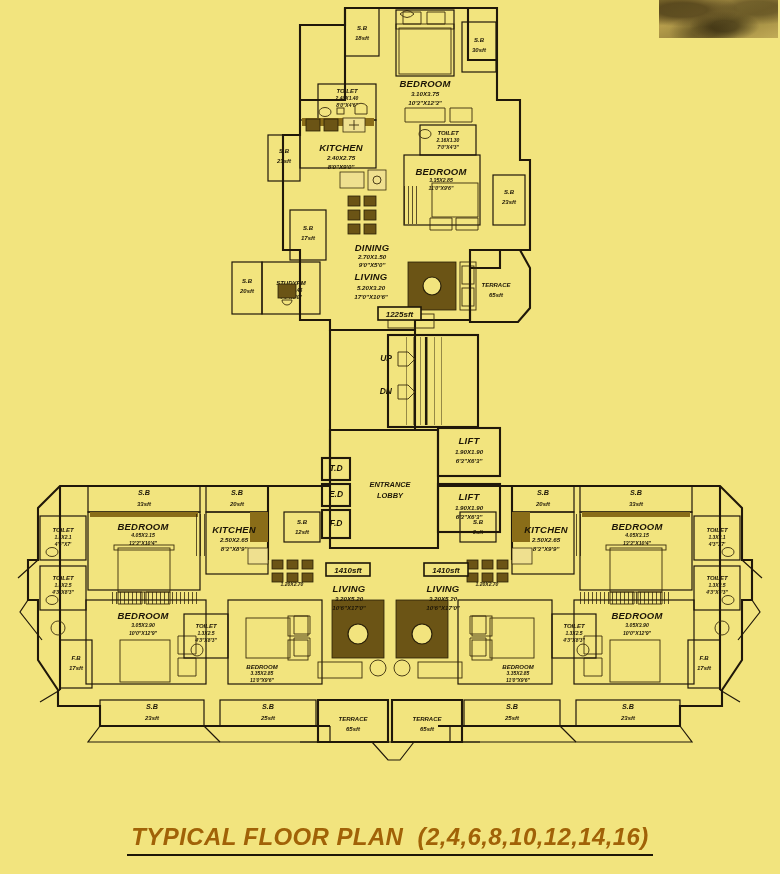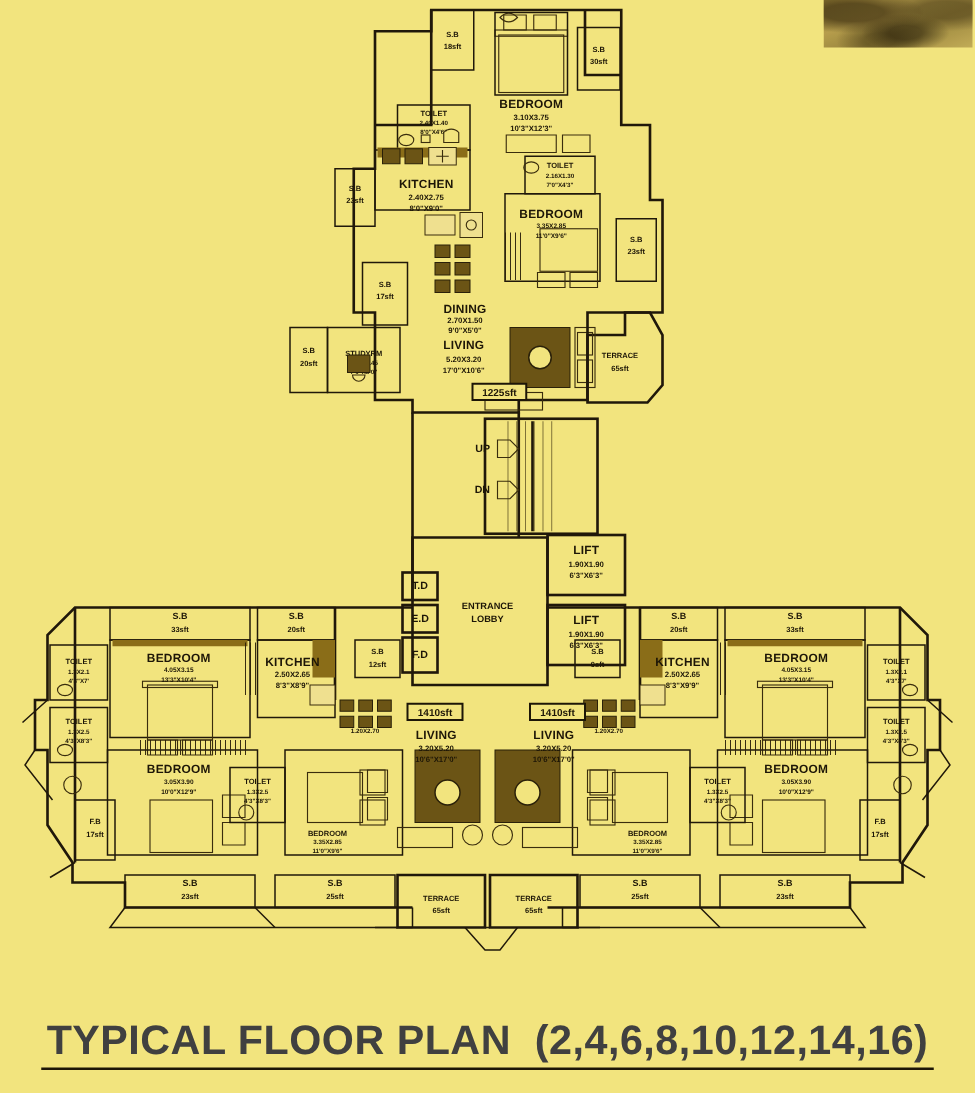--- a/index.html
+++ b/index.html
@@ -4,21 +4,21 @@
 <title>Typical Floor Plan</title>
 <style>
   html,body{margin:0;padding:0;}
   body{
     width:780px;height:874px;
     background:#f2e47e;
     font-family:"Liberation Sans", sans-serif;
     overflow:hidden;
     position:relative;
   }
-  #sheet{position:absolute;inset:0;}
+  #sheet{position:absolute;inset:0;font-style:italic;}
   svg#plan{position:absolute;left:0;top:0;width:780px;height:874px;display:block;}
 
   
   .w   {fill:none;stroke:#20180a;stroke-width:2.1;}      
   .wt  {fill:none;stroke:#20180a;stroke-width:1.2;}      
   .fur {fill:none;stroke:#3a2d0d;stroke-width:0.9;}      
   .furf{fill:#6b5415;stroke:#2a2009;stroke-width:0.8;}     
   .band{fill:#8a6d18;}                                   
   .light{fill:#efe08f;stroke:#3a2d0d;stroke-width:0.8;}
 
@@ -34,22 +34,22 @@
   .lobby {font-size:7.4px;font-weight:bold;}
   .badge {font-size:8px;font-weight:bold;}
 
   
   #title-wrap{
     position:absolute;left:0;right:0;bottom:18px;
     text-align:center;
   }
   #plan-title{
     display:inline-block;
-    font-size:33px;font-weight:bold;letter-spacing:.4px;
-    color:#404040;
+    font-size:24px;font-weight:bold;letter-spacing:.4px;
+    color:#a16207;
     border-bottom:2.5px solid #1d1607;
     padding:0 4px 3px 4px;
     white-space:pre;
   }
   
   #photo-scrap{
     position:absolute;left:659px;top:-2px;width:119px;height:40px;
     background:
       radial-gradient(ellipse at 20% 30%, rgba(60,45,15,.75) 0 18%, rgba(0,0,0,0) 42%),
       radial-gradient(ellipse at 55% 70%, rgba(40,30,8,.65) 0 14%, rgba(0,0,0,0) 38%),

